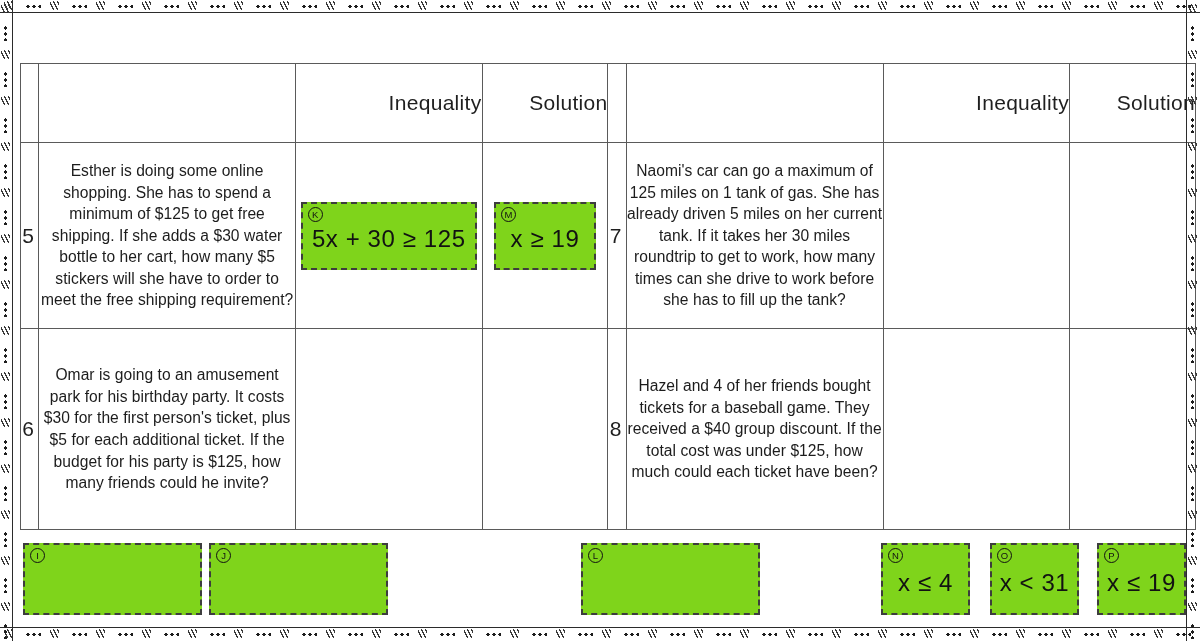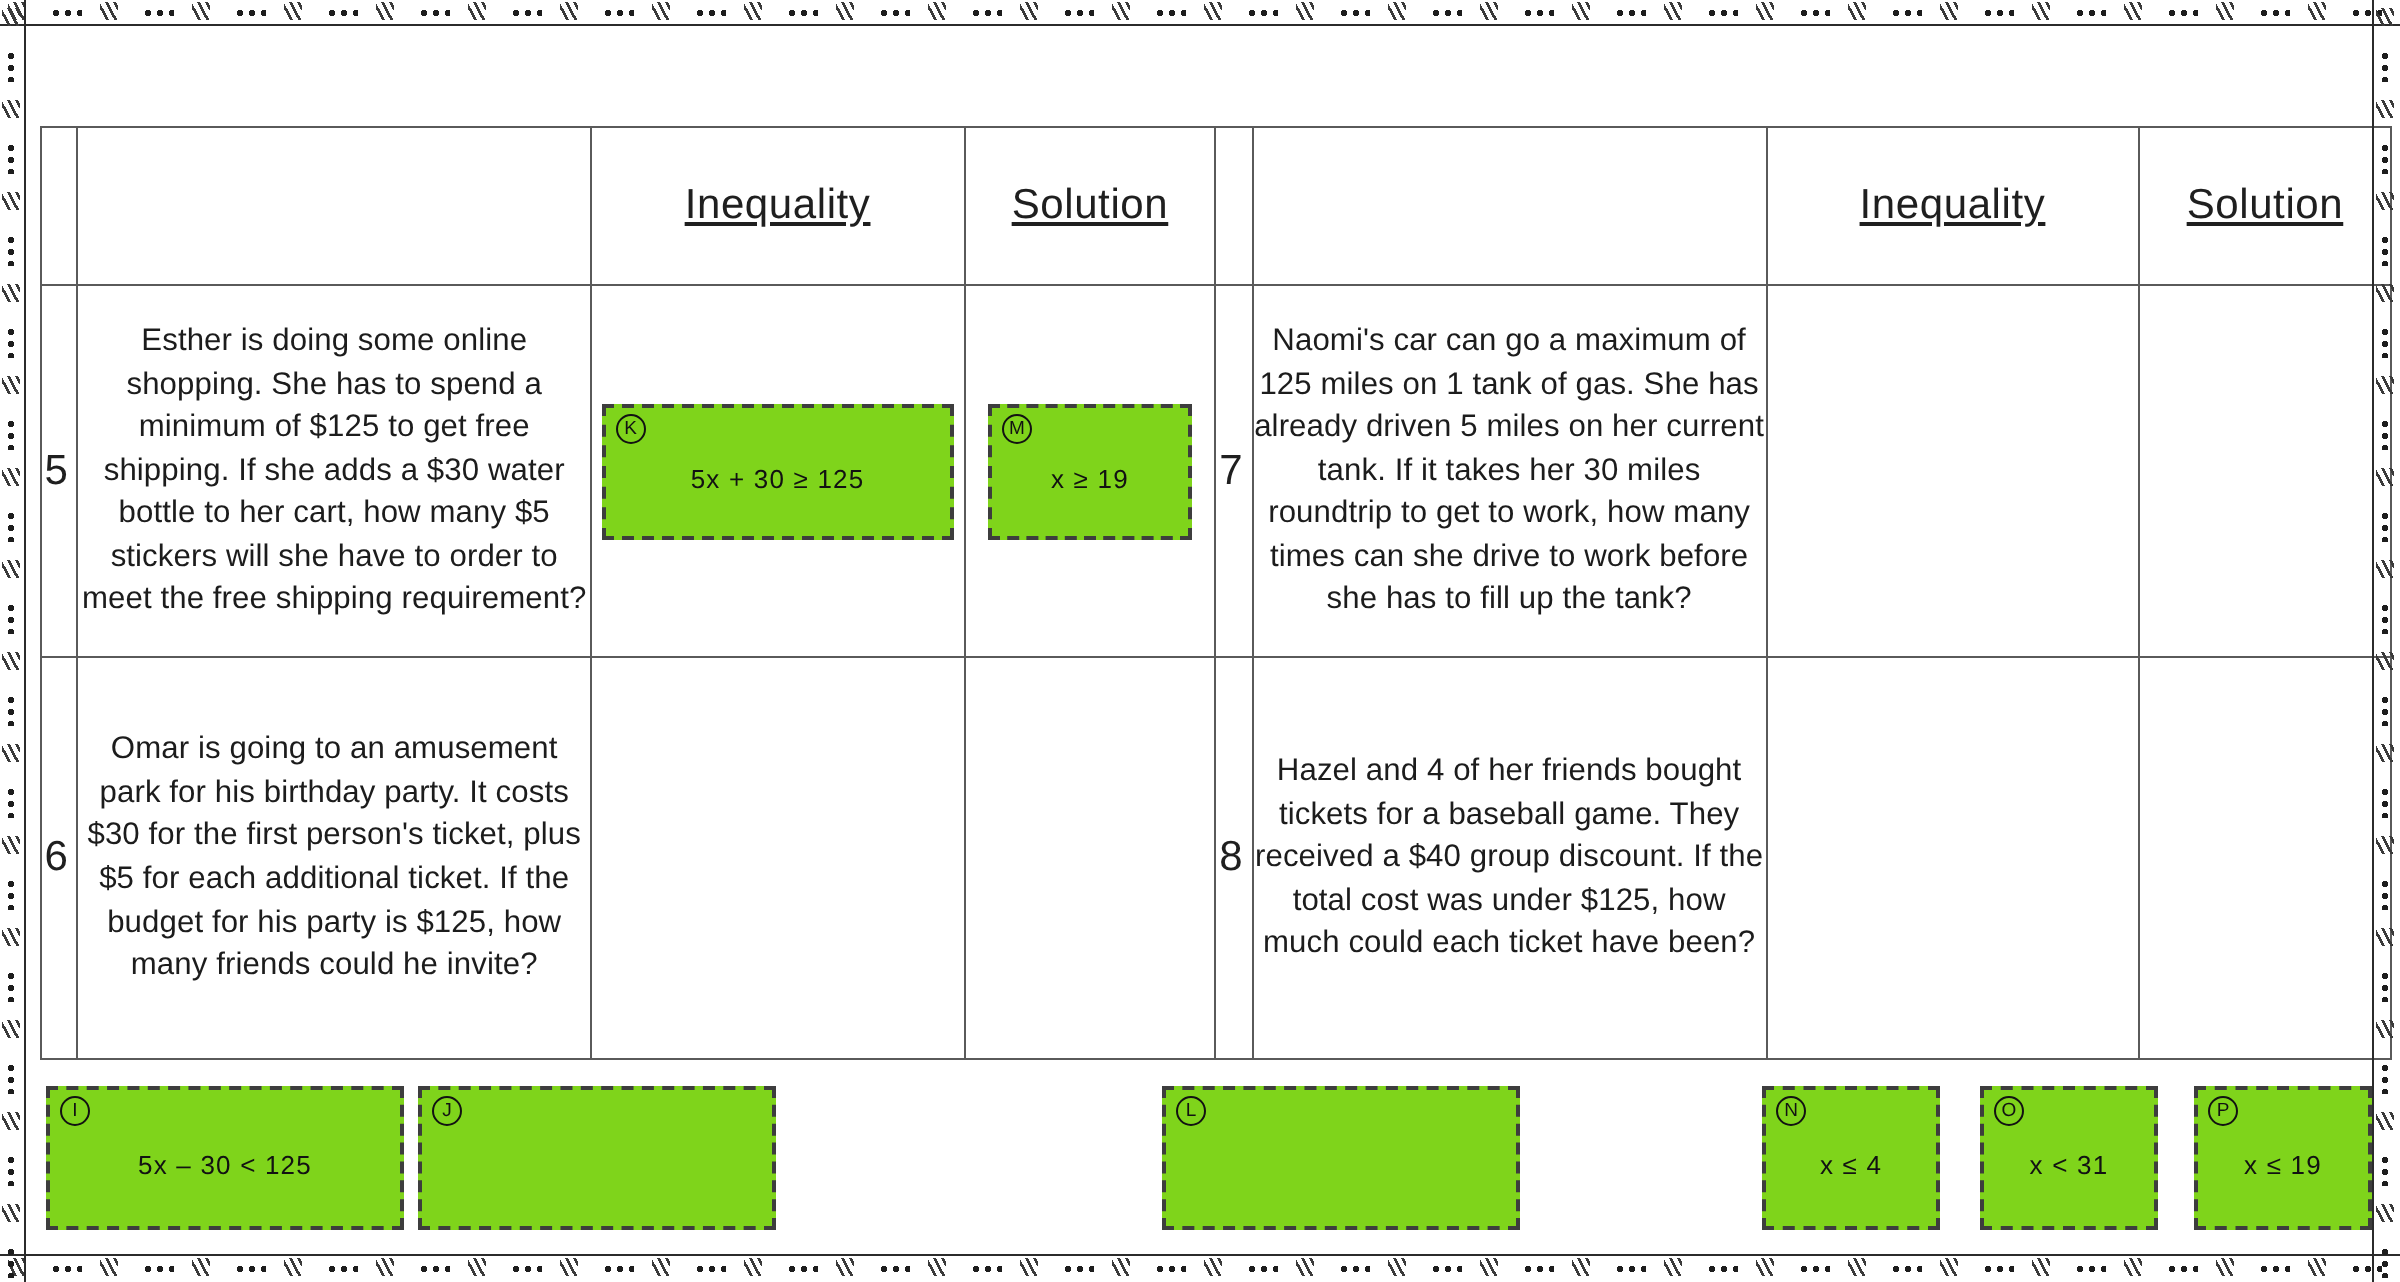--- a/index.html
+++ b/index.html
@@ -141,25 +141,24 @@
   }
   .col-num       { width: 18px; }
   .col-problem   { width: 255px; }
   .col-ineq      { width: 185px; }
   .col-sol       { width: 125px; }
 
   .header-row td {
     height: 78px;
   }
   .header-label {
-    text-align: center;
+    text-align: right;
     font-size: 21px;
     color: #1f1f1f;
     letter-spacing: 0.3px;
-    text-decoration: underline;
   }
 
   .prob-row-5 td { height: 185px; }
   .prob-row-6 td { height: 200px; }
 
   .num-cell {
     text-align: center;
     font-size: 21px;
     color: #1f1f1f;
     overflow: hidden;
@@ -194,21 +193,21 @@
   .tile {
     position: relative;
     background: #7FD41B;
     border: 2px dashed #3d3d3d;
     box-sizing: border-box;
     display: flex;
     align-items: center;
     justify-content: center;
   }
   .tile-text {
-    font-size: 13px;
+    font-size: 24px;
     color: #121212;
     letter-spacing: 0.6px;
     white-space: nowrap;
     padding-top: 7px;
   }
   .tile-badge {
     position: absolute;
     left: 5px;
     top: 3px;
     width: 15px;
@@ -314,21 +313,20 @@
     <td class="problem-text">Hazel and 4 of her friends bought tickets for a baseball game. They received a $40 group discount. If the total cost was under $125, how much could each ticket have been?</td>
     <td class="drop-cell"></td>
     <td class="drop-cell"></td>
   </tr>
 </tbody>
   </table>
 
 <div class="tile-bank" id="tile-bank">
     <div class="tile" style="left: 23px; width: 179px;">
       <span class="tile-badge">I</span>
-      <span class="tile-text">5x – 30 &lt; 125</span>
     </div>
     <div class="tile" style="left: 209px; width: 179px;">
       <span class="tile-badge">J</span>
     </div>
     <div class="tile" style="left: 581px; width: 179px;">
       <span class="tile-badge">L</span>
     </div>
     <div class="tile" style="left: 881px; width: 89px;">
       <span class="tile-badge">N</span>
       <span class="tile-text">x ≤ 4</span>

